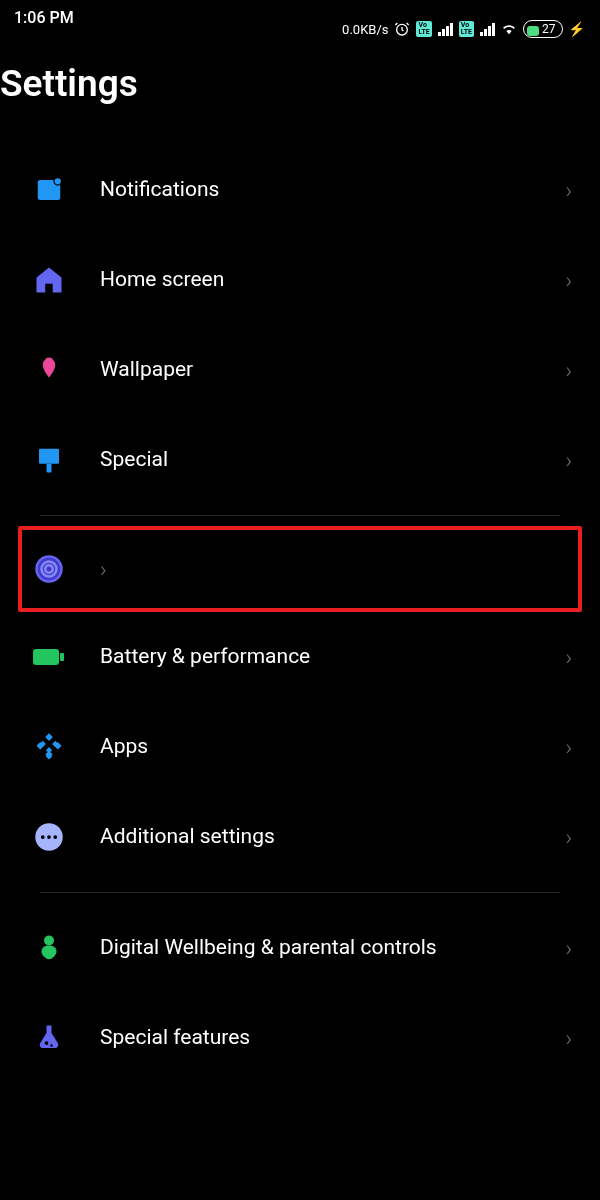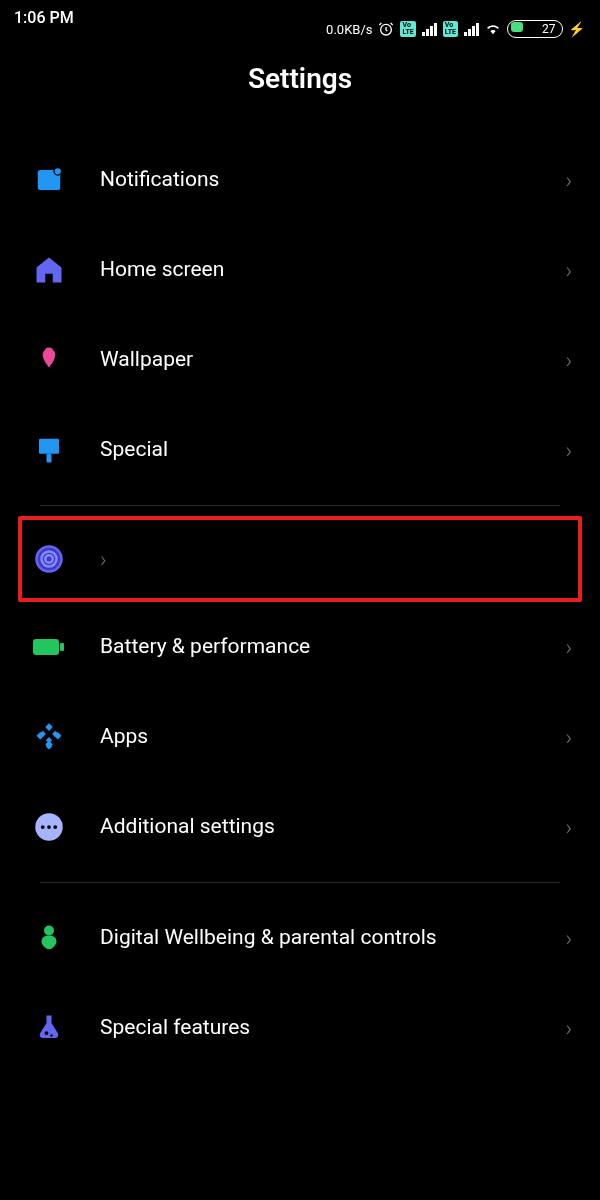--- a/index.html
+++ b/index.html
@@ -36,33 +36,32 @@
     }
     .status-icon {
       display: inline-flex;
       align-items: center;
     }
     .battery-pill {
       border: 1.5px solid #fff;
       border-radius: 10px;
       padding: 1px 6px 1px 3px;
       display: inline-flex;
-      align-items: flex-start;
-      gap: 19px;
+      align-items: flex-end;
+      gap: 3px;
       font-size: 12px;
     }
     .battery-fill {
       width: 12px;
       height: 10px;
       background: #4ade80;
       border-radius: 3px;
     }
     .page-title {
-      text-align: center;
-      font-size: 28px;
+      font-size: 37px;
       font-weight: 600;
       padding: 28px 0 40px;
     }
     .settings-list {
       padding: 0 20px;
     }
     .setting-row {
       display: flex;
       align-items: center;
       padding: 24px 8px;

